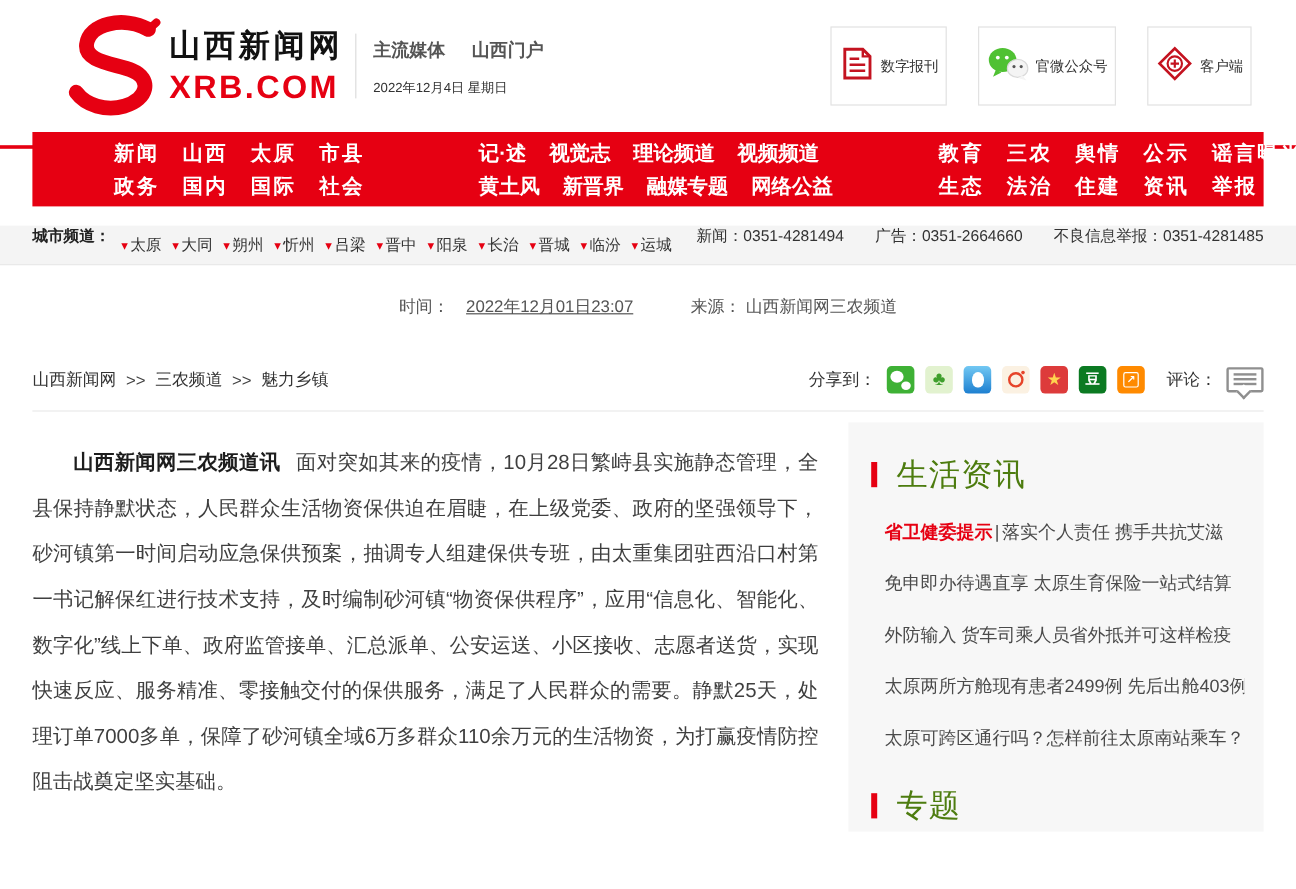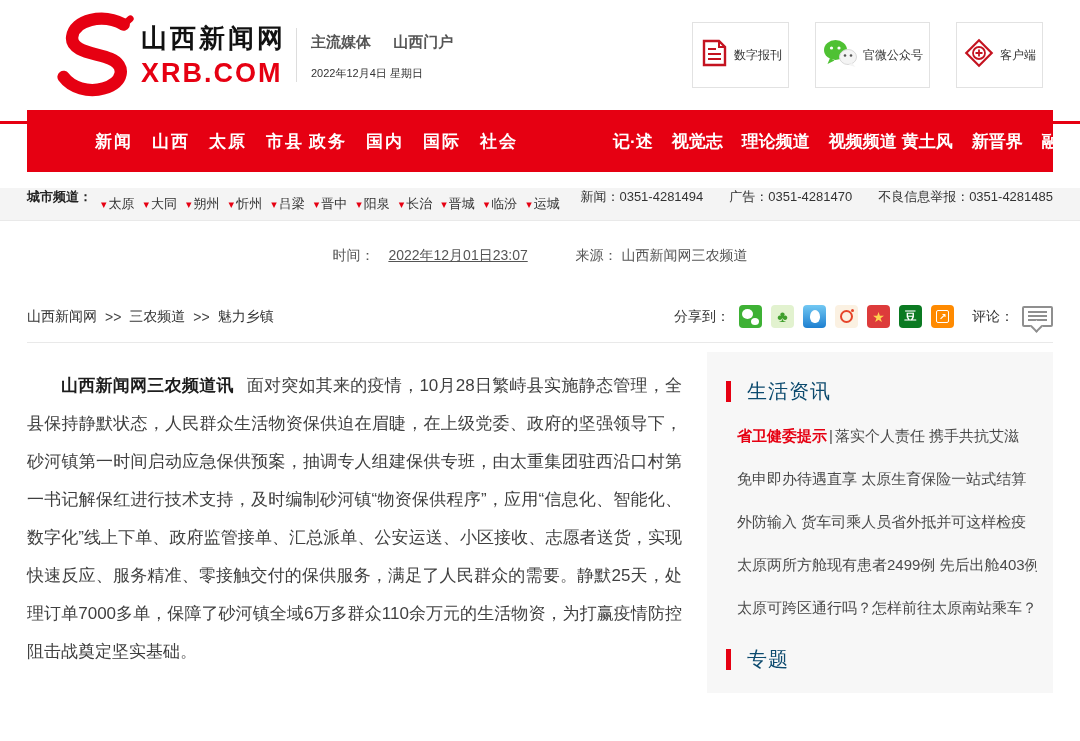--- a/index.html
+++ b/index.html
@@ -31,21 +31,21 @@
   .app-box { min-width:62px; height:66px; border:1px solid #e2e2e2; background:#fff;
     display:flex; align-items:center; justify-content:center;
     gap:5px; padding:4px 6px; cursor:pointer; }
   .app-label { font-size:12px; color:#333; white-space:nowrap; }
 
   
   .nav-sec { position:relative; height:62px; }
   .nav-line { position:absolute; left:0; right:0; top:11px; height:3px; background:#e60012; }
   .nav-bar { position:relative; width:1026px; margin:0 auto; height:62px; background:#e60012;
     display:flex; align-items:center; padding-left:68px; }
-  .nav-g { display:flex; flex-direction:row; gap:5px; }
+  .nav-g { display:flex; flex-direction:column; gap:5px; }
   .g2 { margin-left:95px; }
   .g3 { margin-left:88px; }
   .nav-row { display:flex; gap:19px; }
   .nav-item { color:#fff; font-size:17px; font-weight:bold; text-decoration:none;
     white-space:nowrap; cursor:pointer; }
   .g1 .nav-item, .g3 .nav-item { letter-spacing:2px; }
 
   
   .city-bar { background:#f4f4f4; border-bottom:1px solid #e9e9e9; height:33px; }
   .city-inner { width:1026px; margin:16px auto; height:100%; display:flex; 
@@ -103,21 +103,21 @@
   .divider { border-top:1px solid #e9e9e9; margin-top:14px; }
 
   
   .content-row { display:flex; align-items:stretch; margin-top:9px; height:341px; }
   .article-body { width:655px; padding-top:15px; font-size:17px; line-height:38px;
     color:#3f3f3f; text-align:justify; text-indent:2em; }
   .article-body b { color:#1d1d1d; margin-right:13px; }
   .sidebar { margin-left:auto; width:346px; background:#f7f7f7; padding:26px 0 20px; }
   .sb-head { display:flex; align-items:center; padding-left:19px; }
   .sb-bar { width:5px; height:21px; background:#e60012; margin-right:16px; }
-  .sb-title { font-size:20px; color:#0c4a6e; letter-spacing:1px; }
+  .sb-title { font-size:26px; color:#4d7c0f; letter-spacing:1px; }
   .sb-list { margin:9px 16px 0 30px; font-size:15px; color:#4a4a4a; }
   .sb-item { line-height:43px; height:43px; white-space:nowrap; overflow:hidden; cursor:pointer; }
   .sb-pre { color:#e60012; font-weight:bold; }
   .sb-sep { margin:0 2px; }
   .sec2 { margin-top:17px; }
 </style>
 </head>
 <body>
 
 <div class="page">
@@ -277,21 +277,21 @@
       <a class="city-item">
           <i class="arr">▾</i>
           <span>临汾</span>
         </a>
       <a class="city-item">
           <i class="arr">▾</i>
           <span>运城</span>
         </a>
       <div class="contacts">
         <span>新闻：0351-4281494</span>
-        <span>广告：0351-4281470</span>
+        <span>广告：0351-2664660</span>
         <span>不良信息举报：0351-4281485</span>
       </div>
     </div>
   </div>
 
   <main class="inner">
     <div class="a-meta">
       <span>时间：</span>
       <span class="mv">2022年12月01日23:07</span>
       <span class="src-l">来源：</span>

